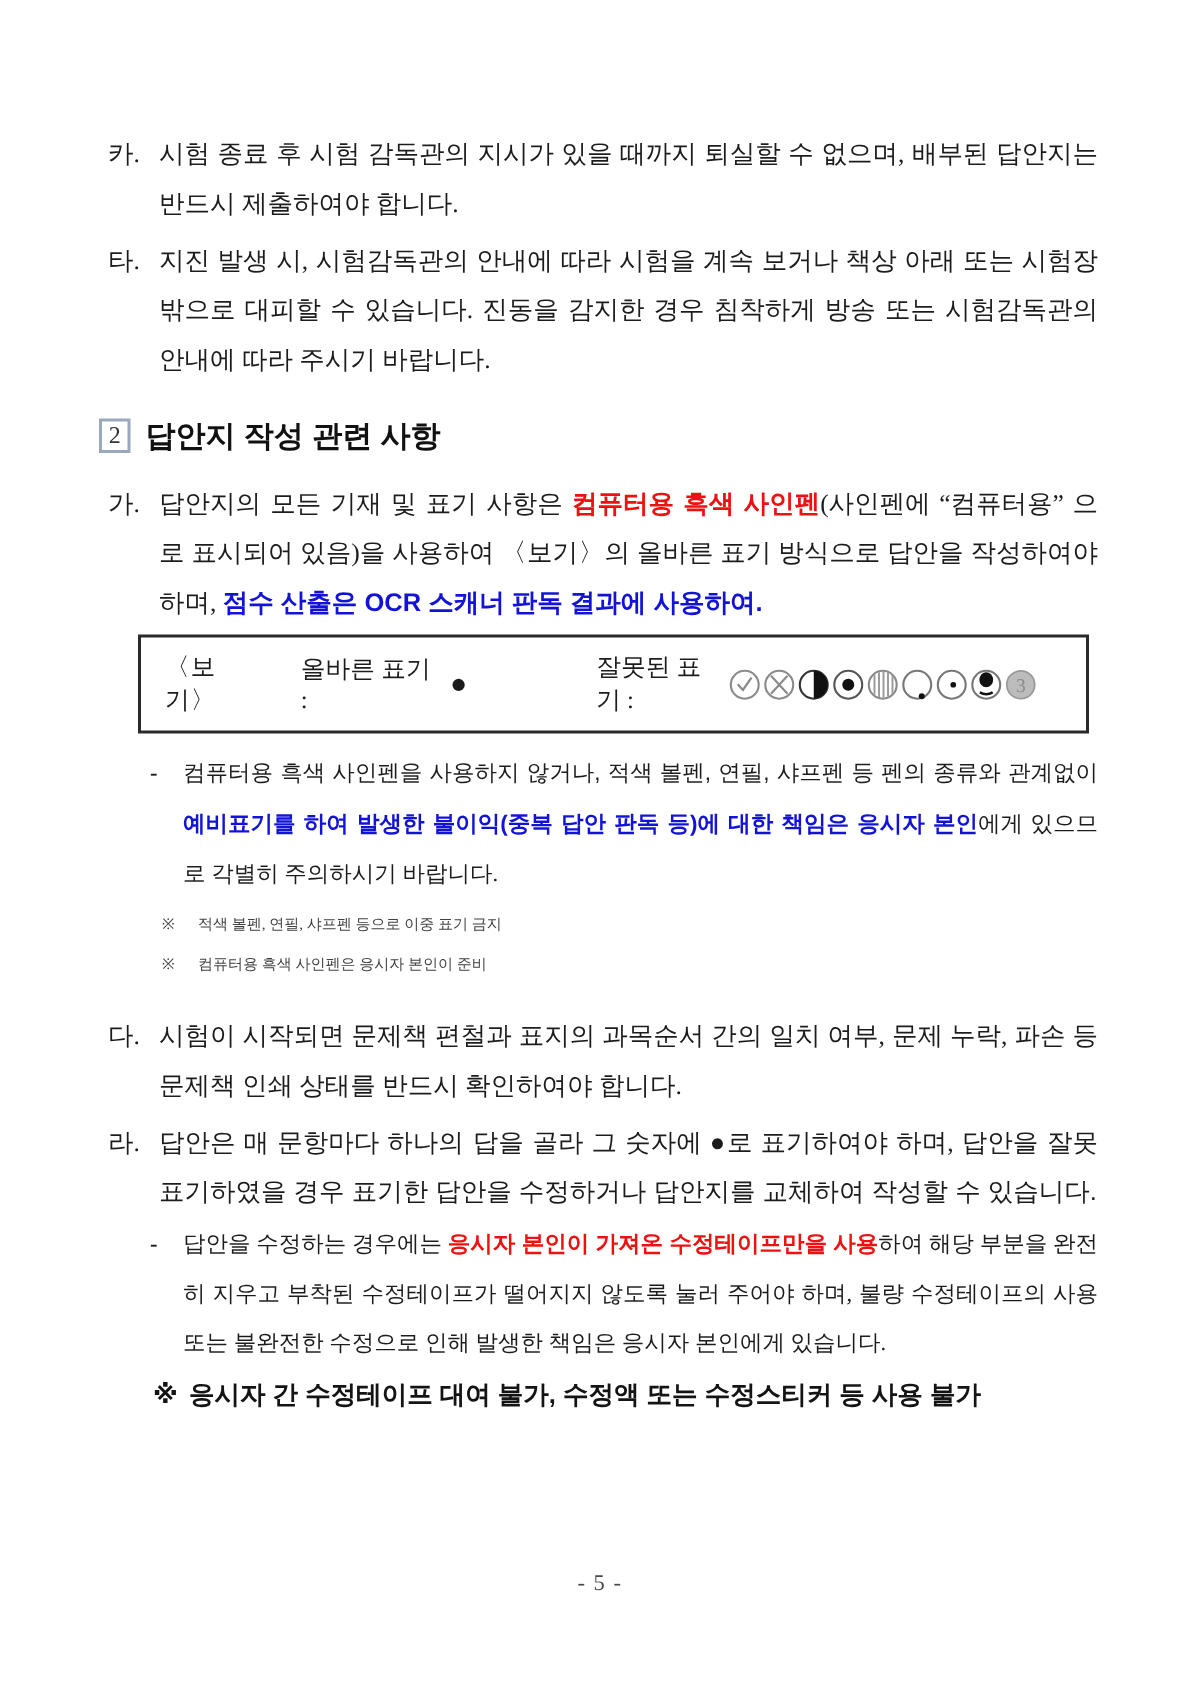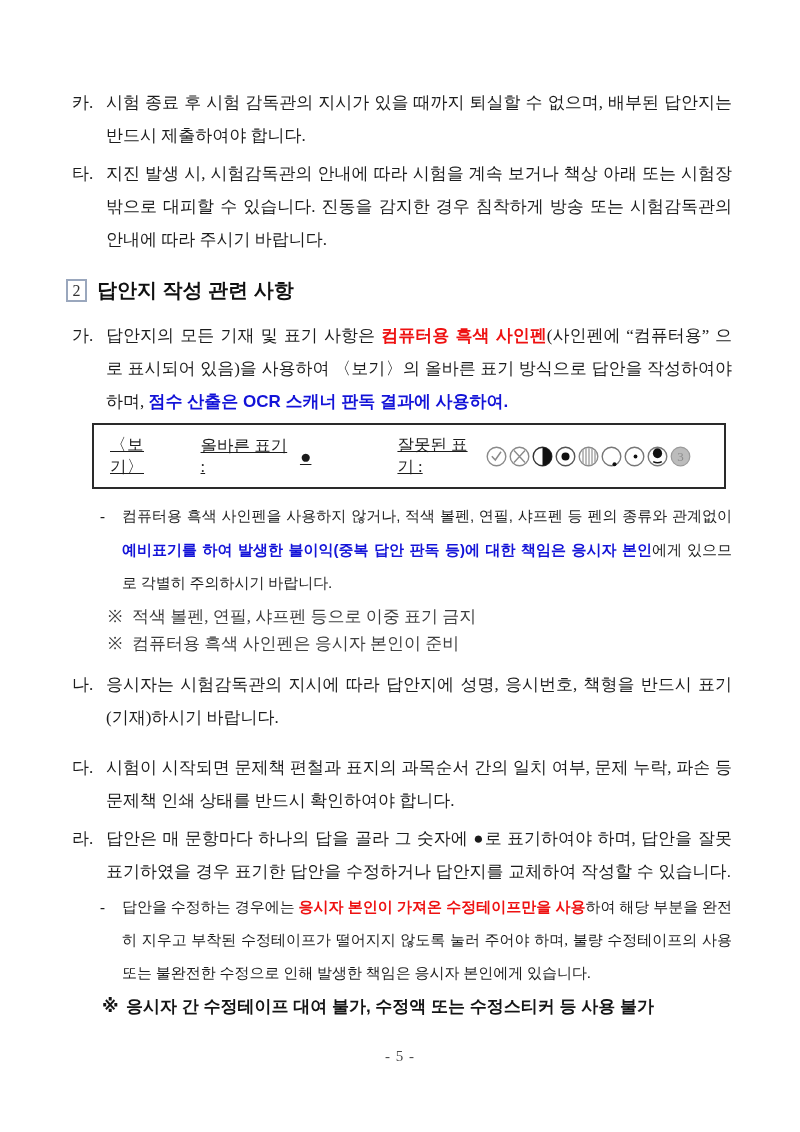--- a/index.html
+++ b/index.html
@@ -28,21 +28,21 @@
   .dash-item{
     font-size:15px;
     line-height:33px;
     text-align:justify;
     margin:2px 0 4px 28px;
     padding-left:22px;
     text-indent:-22px;
   }
   .dash-item .lbl{display:inline-block;width:22px;text-indent:0;font-weight:700;}
   .note{
-    font-size:17px;
+    font-size:10px;
     line-height:26px;
     color:#3f3f3f;
     margin:0 0 1px 36px;
     padding-left:24px;
     text-indent:-24px;
   }
   .note .lbl{display:inline-block;width:24px;text-indent:0;}
   .note.bold-note{
     font-weight:700;color:#141414;font-size:17px;
     font-family:"Liberation Sans","DejaVu Sans",sans-serif;
@@ -69,21 +69,20 @@
     box-sizing:border-box;
   }
   .example-box{
     box-sizing:border-box;
     margin:3px 0 10px 20px;
     width:634px;
     border:2px solid #2a2a2a;
     padding:9px 32px 9px 16px;
     display:flex;
     font-size:16.5px;
-    text-decoration:underline;
   }
   .example-box .ex-label{letter-spacing:0.5px;}
   .example-box .correct-wrap{display:flex;align-items:center;margin-left:26px;}
   .correct-mark{font-size:19px;margin-left:10px;line-height:1;}
   .example-box .wrong-wrap{display:flex;align-items:center;margin-left:86px;}
   .marks-row{display:flex;align-items:center;margin-left:8px;gap:0px;}
   .marks-row svg{display:block;}
   .footer{
     position:absolute;
     left:0;right:0;top:1048px;
@@ -184,23 +183,20 @@
 
   <div class="notes-group">
     <p class="note">
       <span class="lbl">※</span><span>적색 볼펜, 연필, 샤프펜 등으로 이중 표기 금지</span>
     </p>
     <p class="note">
       <span class="lbl">※</span><span>컴퓨터용 흑색 사인펜은 응시자 본인이 준비</span>
     </p>
   </div>
 
-  <p class="item mb-na">
-    <span class="lbl">나.</span><span>응시자는 시험감독관의 지시에 따라 답안지에 성명, 응시번호, 책형을 반드시 표기(기재)하시기 바랍니다.</span>
-  </p>
 
   <p class="item mb-da">
     <span class="lbl">다.</span><span>시험이 시작되면 문제책 편철과 표지의 과목순서 간의 일치 여부, 문제 누락, 파손 등 문제책 인쇄 상태를 반드시 확인하여야 합니다.</span>
   </p>
 
   <p class="item mb-ra">
     <span class="lbl">라.</span><span>답안은 매 문항마다 </span><span class="b gothic">하나의 답을 골라</span><span> 그 숫자에 ●로 표기하여야 하며, </span><span class="b gothic">답안을 잘못 표기하였을 경우 표기한 답안을 수정하거나 답안지를 교체하여 작성할 수 있습니다.</span>
   </p>
 
   <p class="dash-item">

